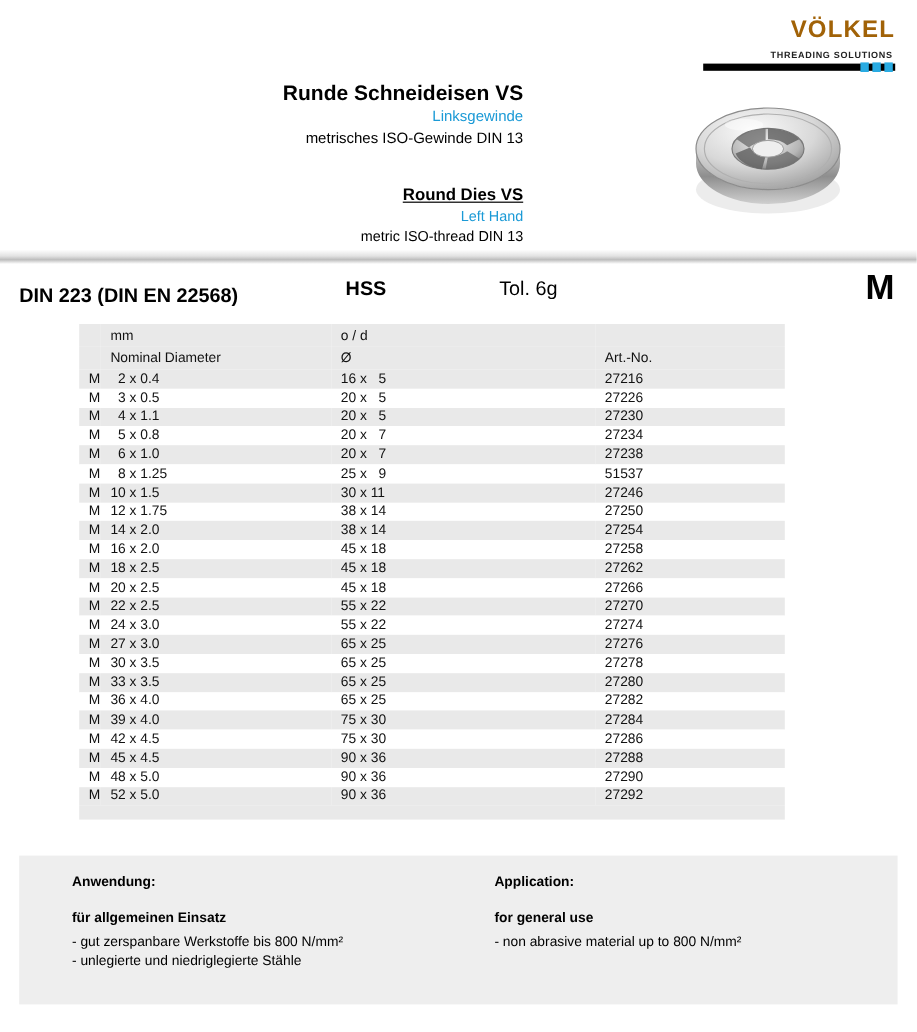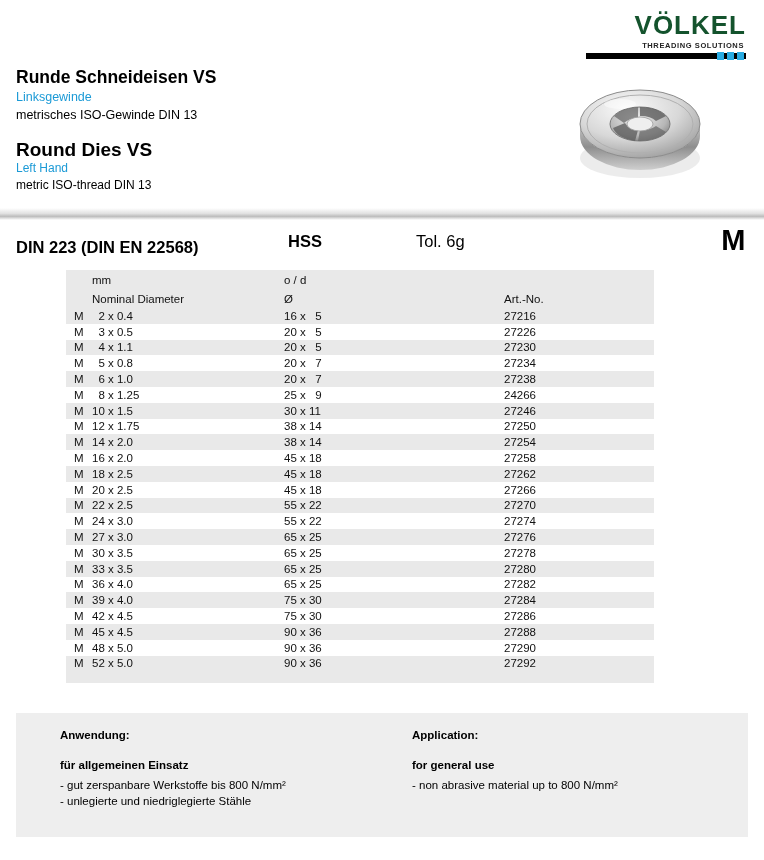--- a/index.html
+++ b/index.html
@@ -18,24 +18,24 @@
   .logo-block {
     position: absolute;
     top: 10px;
     right: 18px;
     width: 160px;
     text-align: right;
   }
   .logo-word {
     font-family: "Liberation Sans", sans-serif;
     font-weight: bold;
-    font-size: 26px;
+    font-size: 20px;
     letter-spacing: 1px;
     line-height: 30px;
-    color: #14532d;
+    color: #a16207;
   }
   .logo-tagline {
     font-size: 7.5px;
     font-weight: bold;
     letter-spacing: 0.6px;
     color: #222;
     margin-top: 1px;
     margin-right: 2px;
   }
   .logo-bar {
@@ -57,40 +57,42 @@
     height: 8px;
     background: #29abe2;
   }
 
   
   .titles {
     position: absolute;
     left: 16px;
     top: 66px;
     width: 420px;
+    text-align: right;
   }
   .title-de {
     font-size: 17.5px;
     font-weight: bold;
     line-height: 22px;
   }
   .sub-de {
     font-size: 12.5px;
     color: #1b9ad6;
     line-height: 18px;
   }
   .desc-de {
     font-size: 12.5px;
     line-height: 18px;
   }
   .title-en {
-    font-size: 19px;
+    font-size: 14px;
     font-weight: bold;
     line-height: 20px;
-    margin-top: 16px;
+    margin-top: 28px;
+    text-decoration: underline;
   }
   .sub-en {
     font-size: 12px;
     color: #1b9ad6;
     line-height: 17px;
   }
   .desc-en {
     font-size: 12px;
     line-height: 17px;
   }
@@ -325,21 +327,21 @@
         <tr class="odd">
           <td class="col-m">M</td>
           <td class="col-dim">  6 x 1.0</td>
           <td class="col-od">20 x   7</td>
           <td class="col-art">27238</td>
         </tr>
         <tr class="even">
           <td class="col-m">M</td>
           <td class="col-dim">  8 x 1.25</td>
           <td class="col-od">25 x   9</td>
-          <td class="col-art">24266</td>
+          <td class="col-art">51537</td>
         </tr>
         <tr class="odd">
           <td class="col-m">M</td>
           <td class="col-dim">10 x 1.5</td>
           <td class="col-od">30 x 11</td>
           <td class="col-art">27246</td>
         </tr>
         <tr class="even">
           <td class="col-m">M</td>
           <td class="col-dim">12 x 1.75</td>

